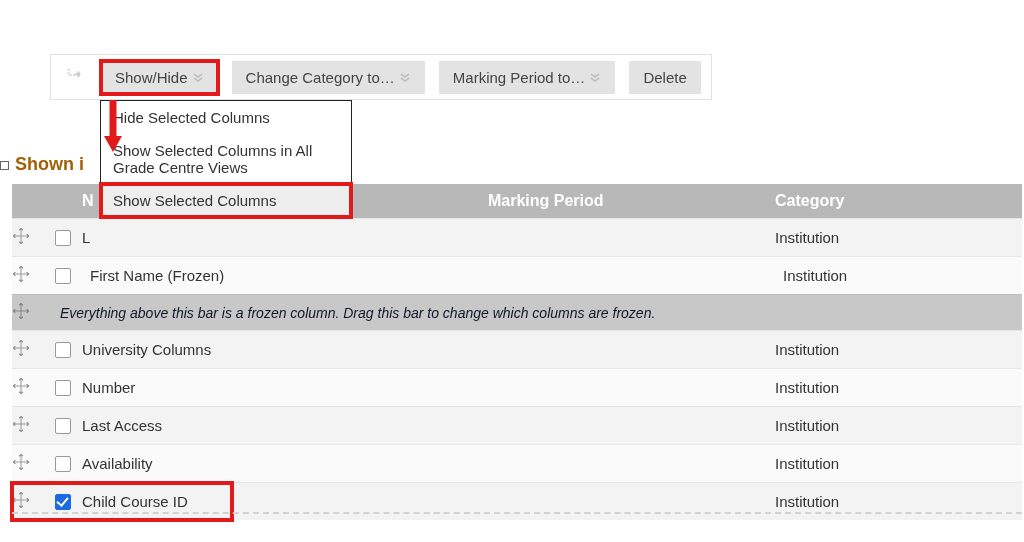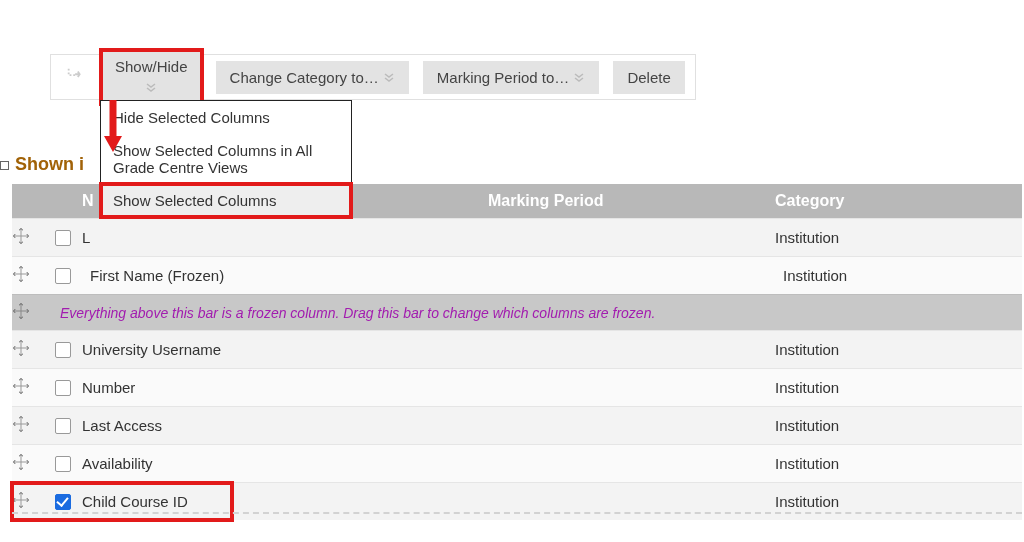--- a/index.html
+++ b/index.html
@@ -33,21 +33,21 @@
     border: none;
     padding: 8px 14px;
     font-size: 15px;
     color: #444;
     display: inline-flex;
     align-items: center;
     gap: 4px;
     cursor: pointer;
   }
   .btn .chevs { color: #bbb; }
-  .hl-red { outline: 4px solid #e21a1a; outline-offset: -2px; flex-direction: column; }
+  .hl-red { outline: 4px solid #e21a1a; outline-offset: -2px; }
   .section-label {
     position: absolute;
     top: 130px;
     left: 0;
     font-weight: 700;
     font-size: 18px;
     color: #a16207;
     margin-top: 24px;
   }
   .collapse-square {
@@ -138,21 +138,21 @@
     width: 5px; height: 9px;
     border: solid #fff;
     border-width: 0 2px 2px 0;
     transform: rotate(40deg);
   }
   .frozen-bar {
     display: flex;
     align-items: center;
     height: 36px;
     background: #c8c8c8;
-    color: #a21caf;
+    color: #0f172a;
     font-size: 14px;
     font-style: italic;
     border-top: 1px solid #bdbdbd;
   }
   .frozen-bar .col-drag .drag-handle { color: #888; }
   .frozen-bar .msg { padding-left: 12px; }
   .row-hl {
     outline: 4px solid #e21a1a;
     outline-offset: -2px;
     width: 220px;
@@ -264,21 +264,21 @@
   </div>
 
   <div id="rows-b">
       <div class="row">
         <div class="col-drag"><span class="drag-handle"><svg viewBox="0 0 18 18" width="18" height="18">
               <path d="M9 1 l2 2 h-4 z M9 17 l2 -2 h-4 z M1 9 l2 -2 v4 z M17 9 l-2 -2 v4 z M4 9 h10 M9 4 v10" stroke="#999" stroke-width="1" fill="#999"></path>
             </svg></span></div>
         <div class="col-cb">
           <span class="cb"></span>
         </div>
-        <div class="col-name" style="flex:0 0 410px;padding-left:4px;">University Username</div>
+        <div class="col-name" style="flex:0 0 410px;padding-left:4px;">University Columns</div>
         <div class="col-mark"></div>
         <div class="col-cat">Institution</div>
       </div>
       <div class="row alt">
         <div class="col-drag"><span class="drag-handle"><svg viewBox="0 0 18 18" width="18" height="18">
               <path d="M9 1 l2 2 h-4 z M9 17 l2 -2 h-4 z M1 9 l2 -2 v4 z M17 9 l-2 -2 v4 z M4 9 h10 M9 4 v10" stroke="#999" stroke-width="1" fill="#999"></path>
             </svg></span></div>
         <div class="col-cb">
           <span class="cb"></span>
         </div>

